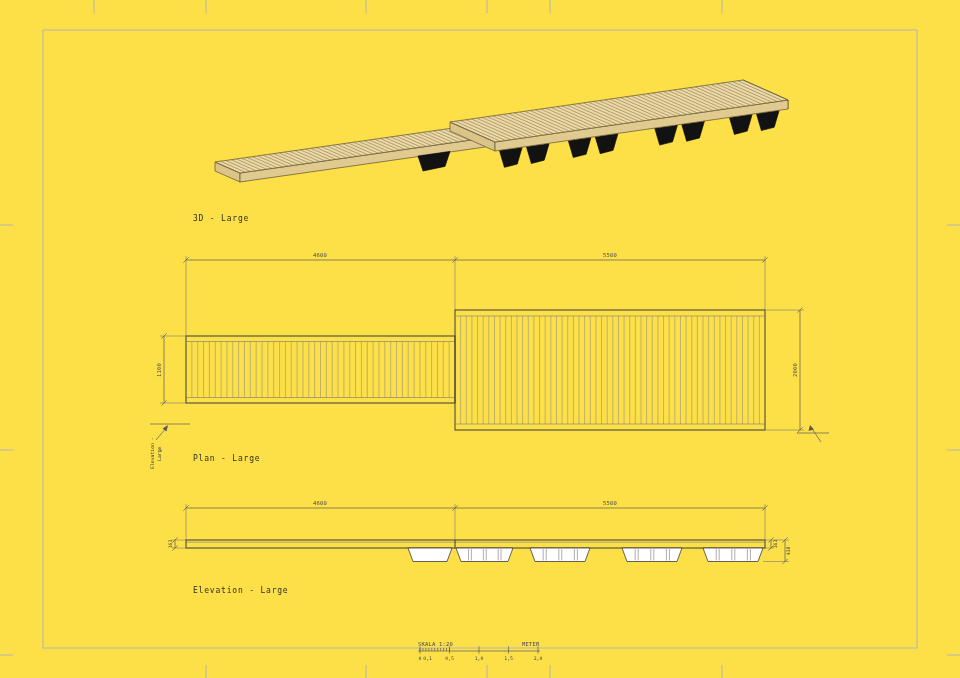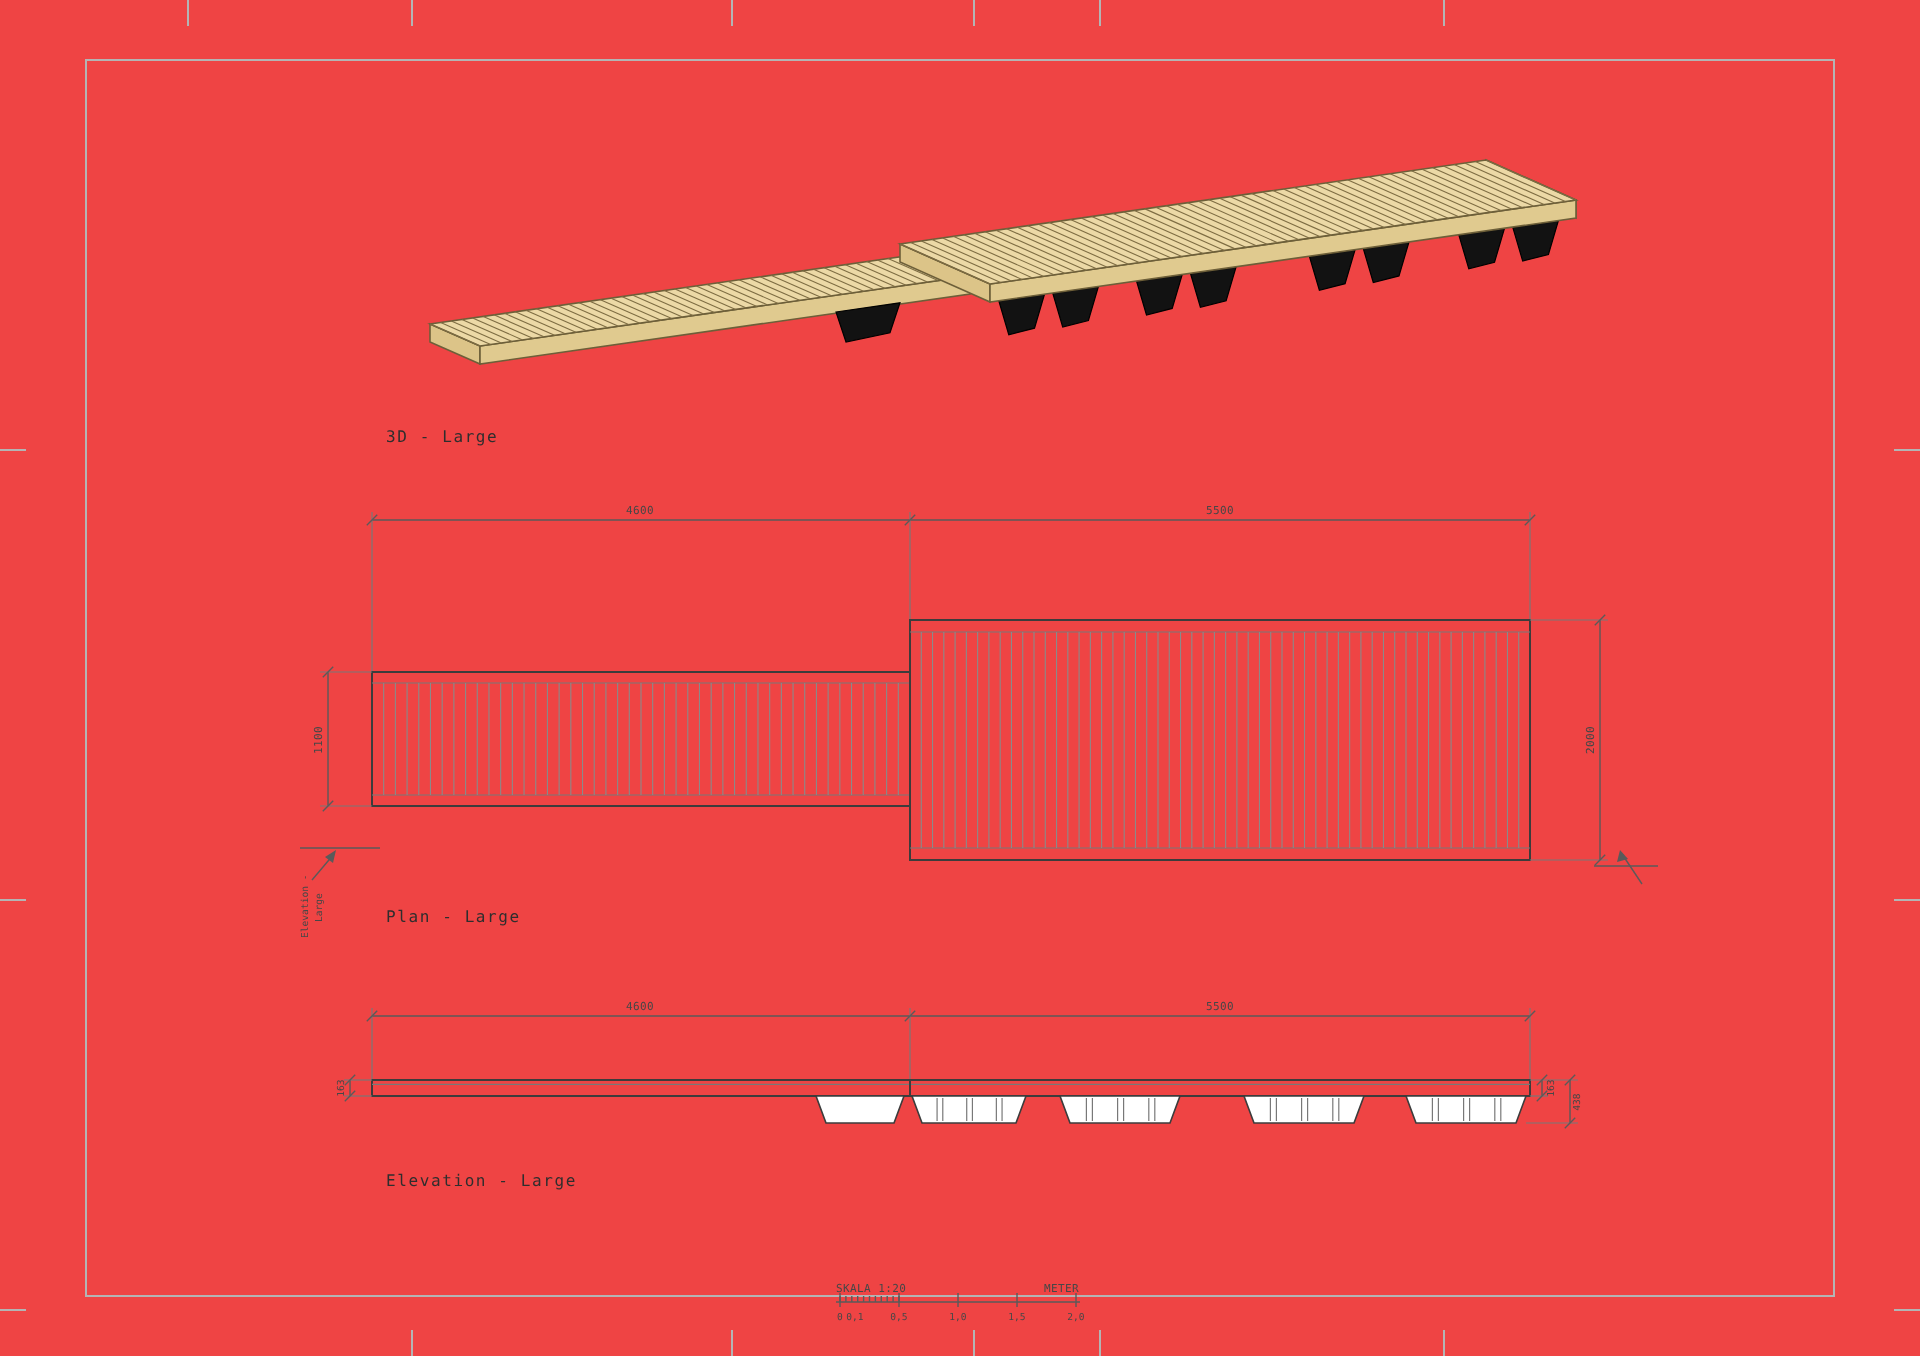--- a/index.html
+++ b/index.html
@@ -1,16 +1,16 @@
 <!DOCTYPE html>
 <html style="--wood-top: #ecd9a6; --wood-side: #e0ca8f; --wood-cap: #dcc488; --float-black: #121212; --line: #3c3c3c; --frame: #b4b4b4;"><head>
 <meta charset="utf-8">
 <style>
   html,body{margin:0;padding:0;background:#ffffff;}
-  .sheet{position:relative;width:960px;height:678px;background:#ef4444;overflow:hidden;
+  .sheet{position:relative;width:960px;height:678px;background:#fde047;overflow:hidden;
          font-family:"DejaVu Sans Mono","Liberation Mono",monospace;}
   svg{position:absolute;left:0;top:0;}
   .frame{fill:none;stroke:var(--frame,#b4b4b4);stroke-width:1;}
   .fold{stroke:var(--frame,#b4b4b4);stroke-width:1;}
   .ln{stroke:var(--line,#3c3c3c);stroke-width:1;fill:none;}
   .thin{stroke:#787878;stroke-width:0.6;fill:none;}
   .plank{stroke:#7e6d43;stroke-width:0.55;}
   .plank2{stroke:#8a8a8a;stroke-width:0.55;}
   .dim{stroke:#5a5a5a;stroke-width:0.7;fill:none;}
   .dimtext{font-size:5.5px;fill:#474747;letter-spacing:0.2px;}

